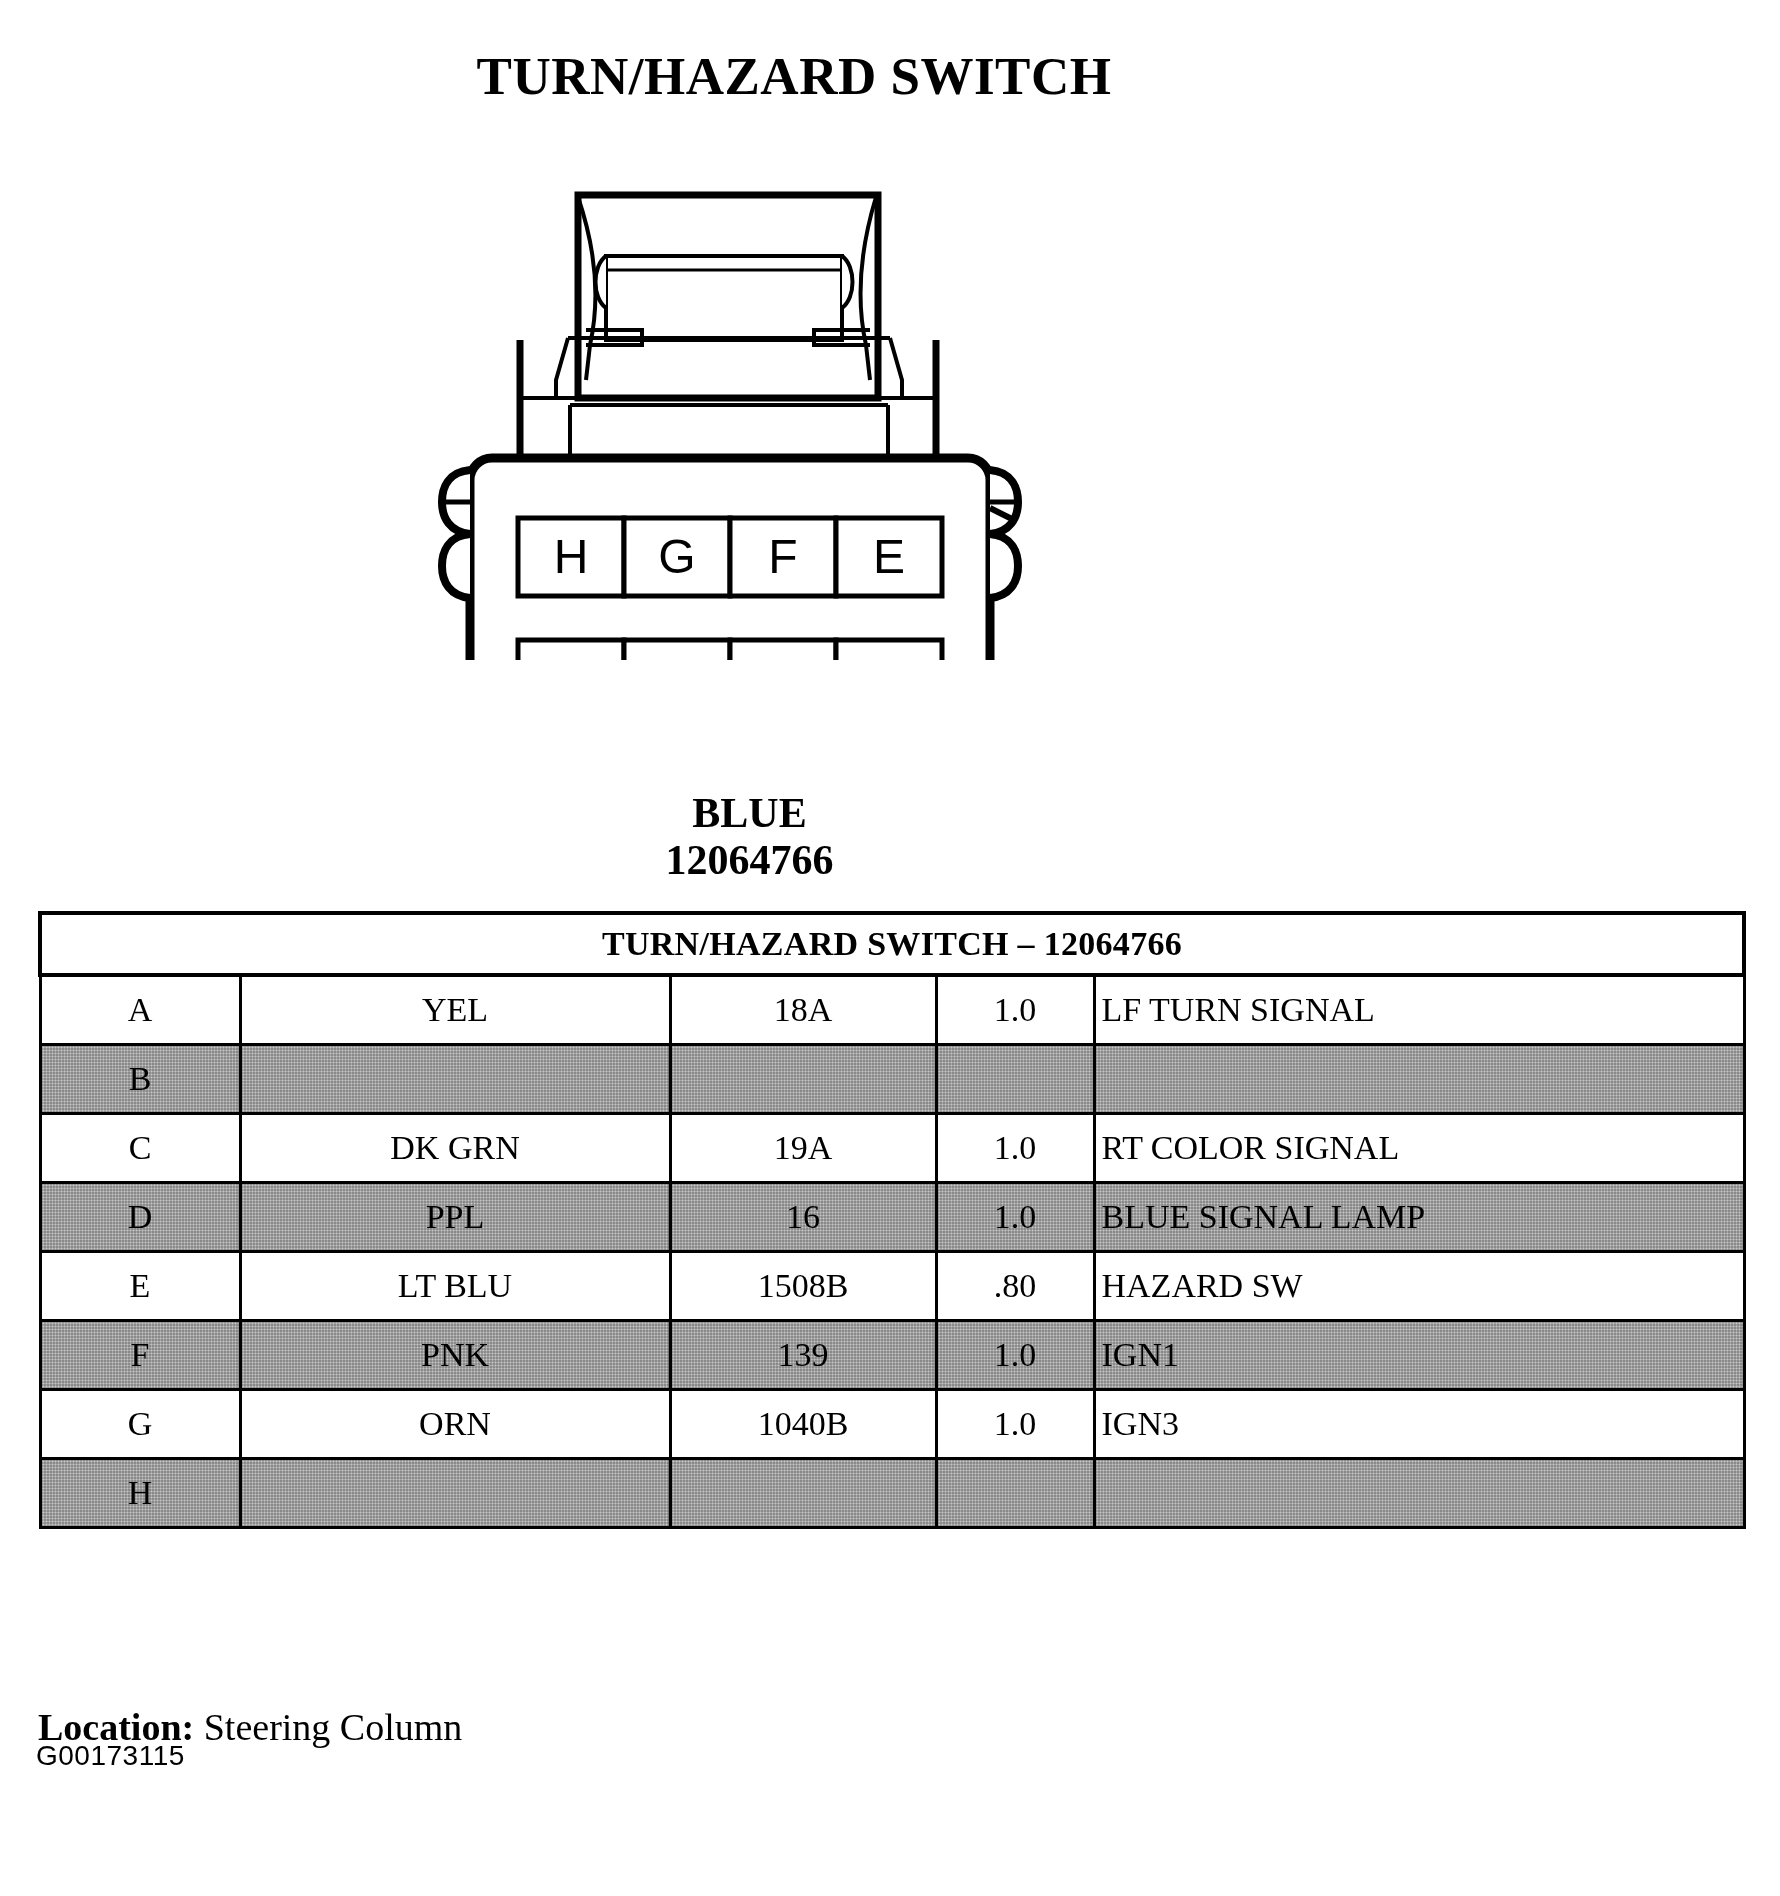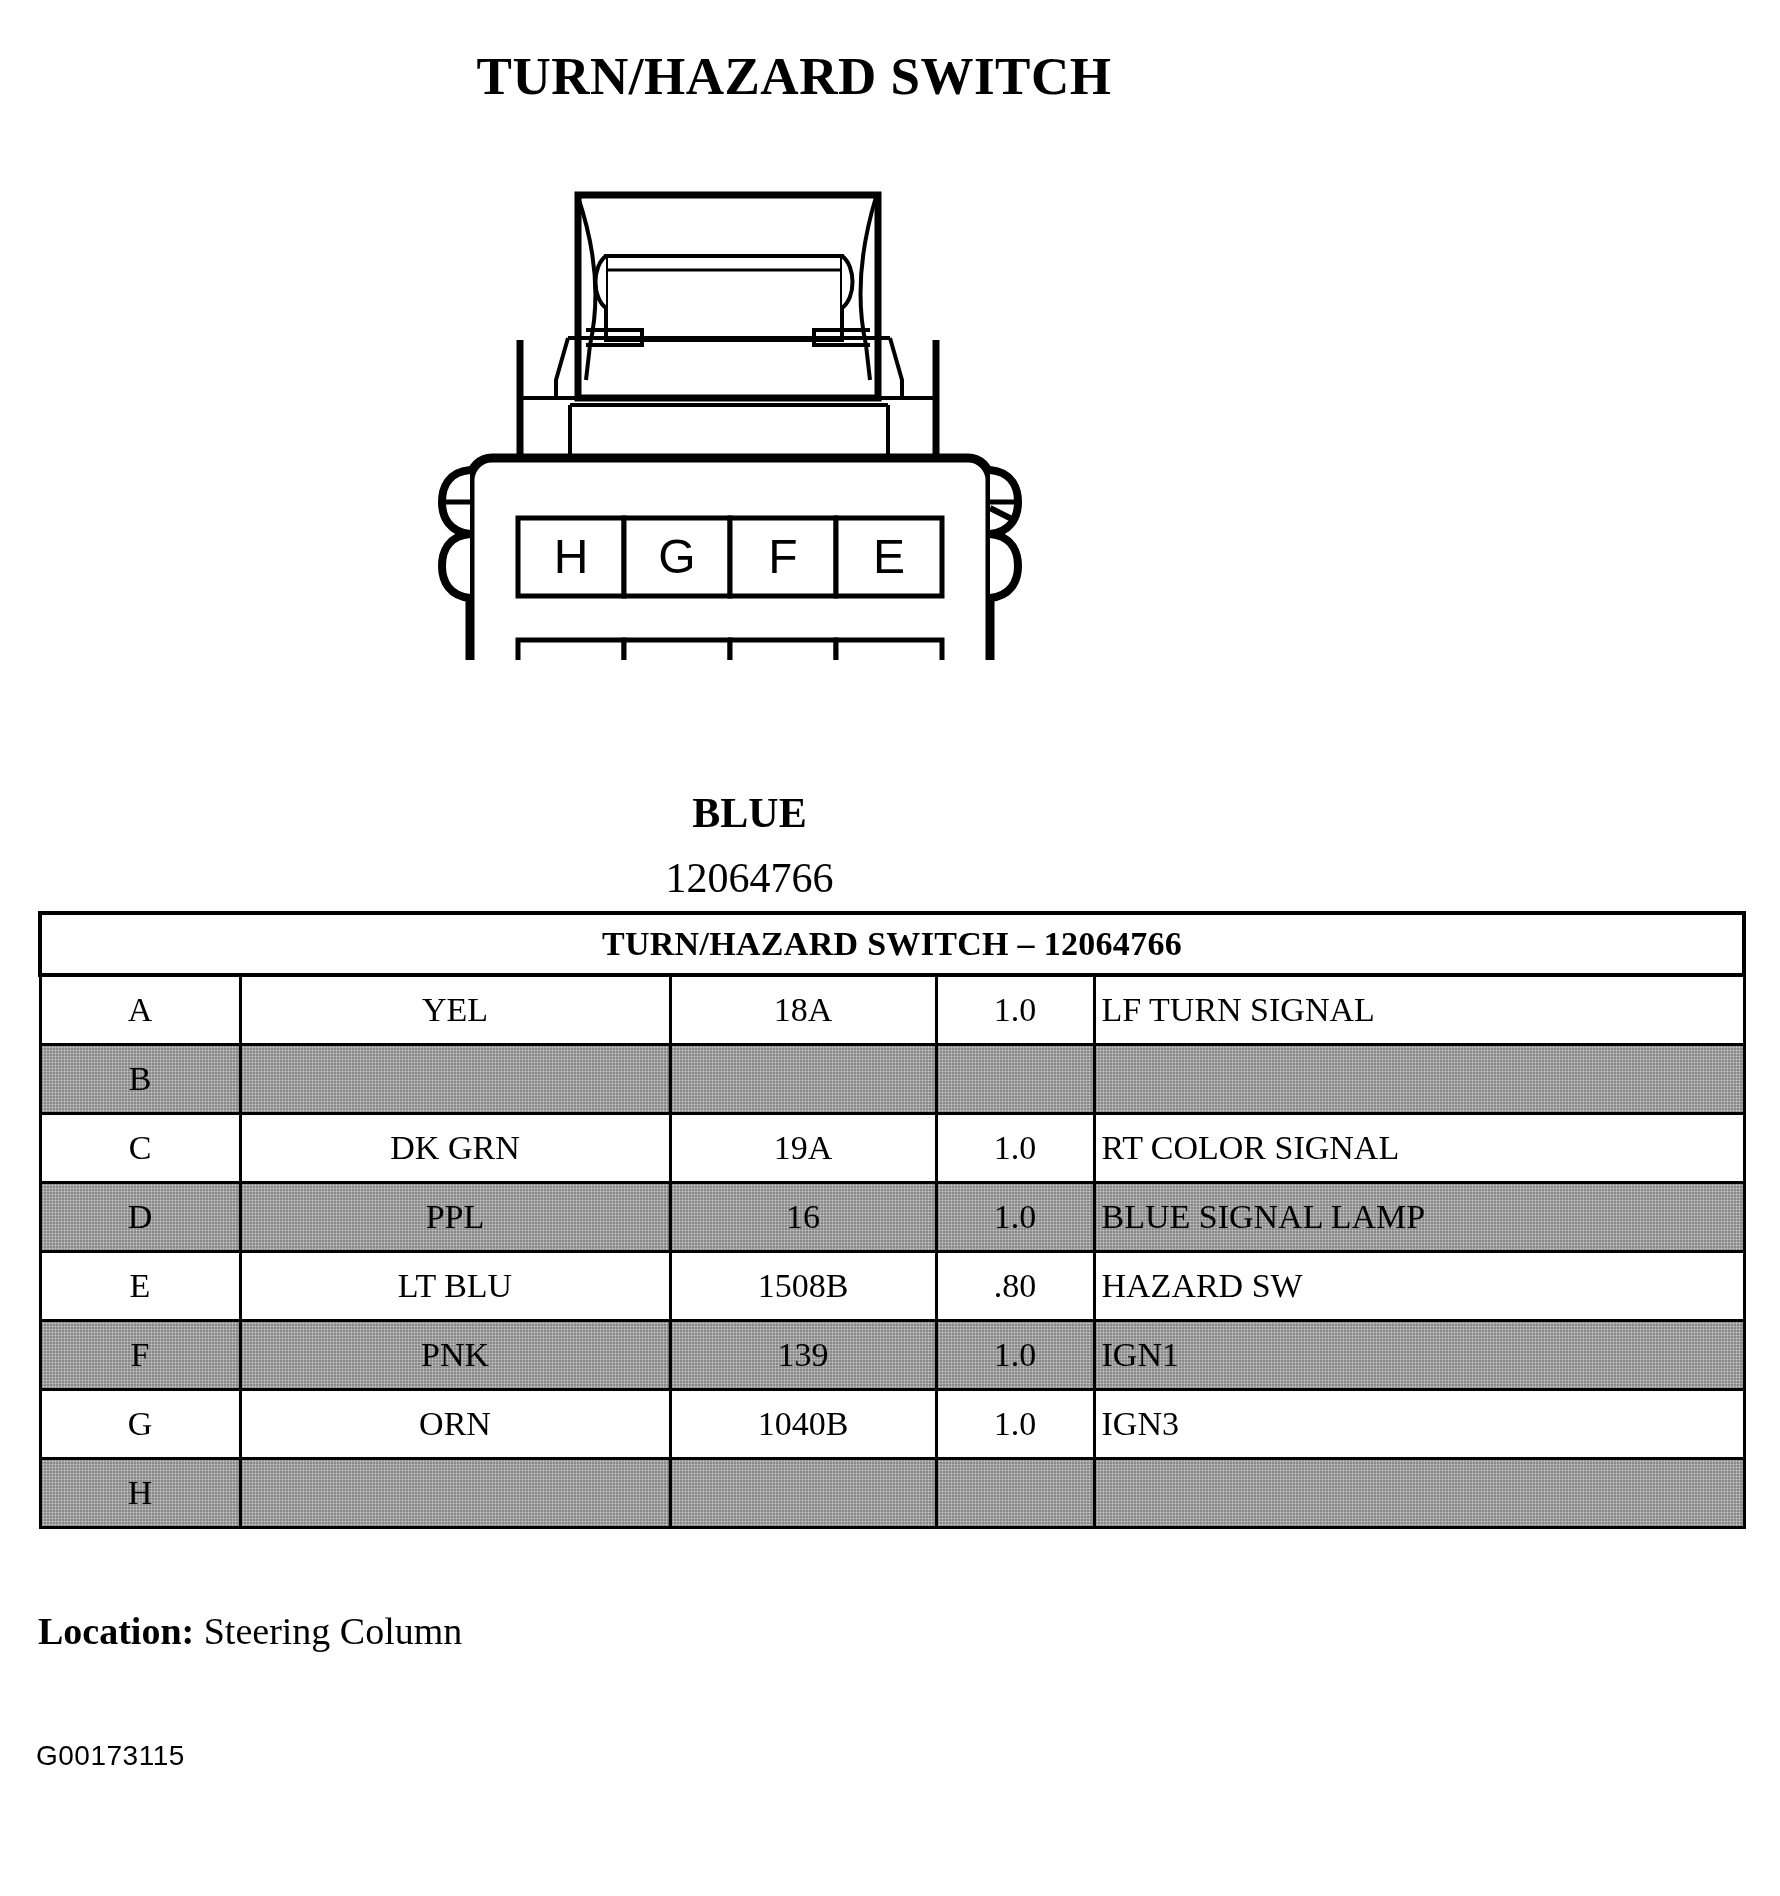--- a/index.html
+++ b/index.html
@@ -49,24 +49,23 @@
     line-height: 1.12;
   }
   .conn-caption .color-name {
     font-family: "Liberation Serif", serif;
     font-weight: bold;
     font-size: 42px;
     display: block;
   }
   .conn-caption .part-no {
     font-family: "Liberation Serif", serif;
-    font-weight: normal;
+    font-weight: bold;
     font-size: 42px;
     display: block;
-    margin-top: 18px;
   }
 
   
   .pin-table-wrap {
     position: absolute;
     top: 911px;
     left: 38px;
     width: 1704px;
   }
   table.pin-table {
@@ -123,21 +122,21 @@
   
   col.col-cavity  { width: 200px; }
   col.col-color   { width: 430px; }
   col.col-circuit { width: 266px; }
   col.col-size    { width: 158px; }
   col.col-func    { width: 650px; }
 
   
   .location-line {
     position: absolute;
-    top: 1609px;
+    top: 1705px;
     left: 38px;
     font-family: "Liberation Serif", serif;
     font-size: 38px;
     white-space: nowrap;
   }
   .location-line .loc-label {
     font-weight: bold;
   }
   .location-line .loc-value {
     font-weight: normal;

